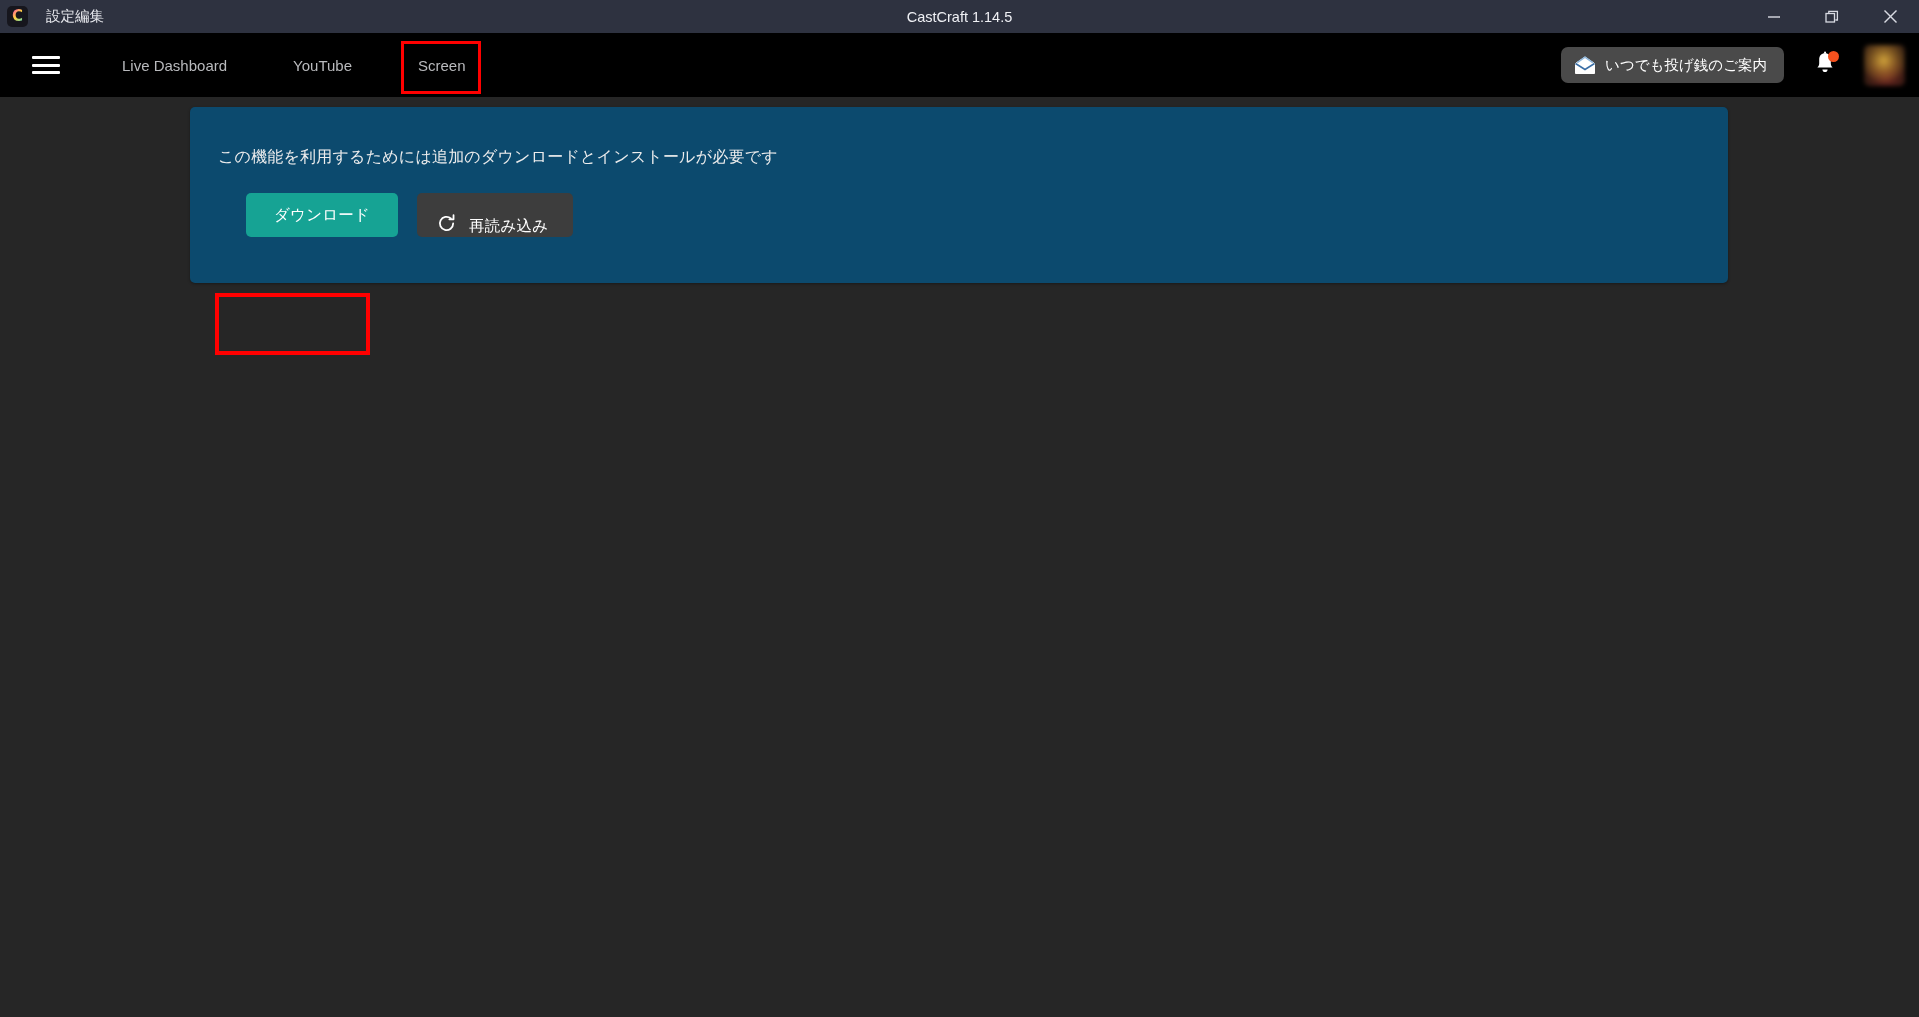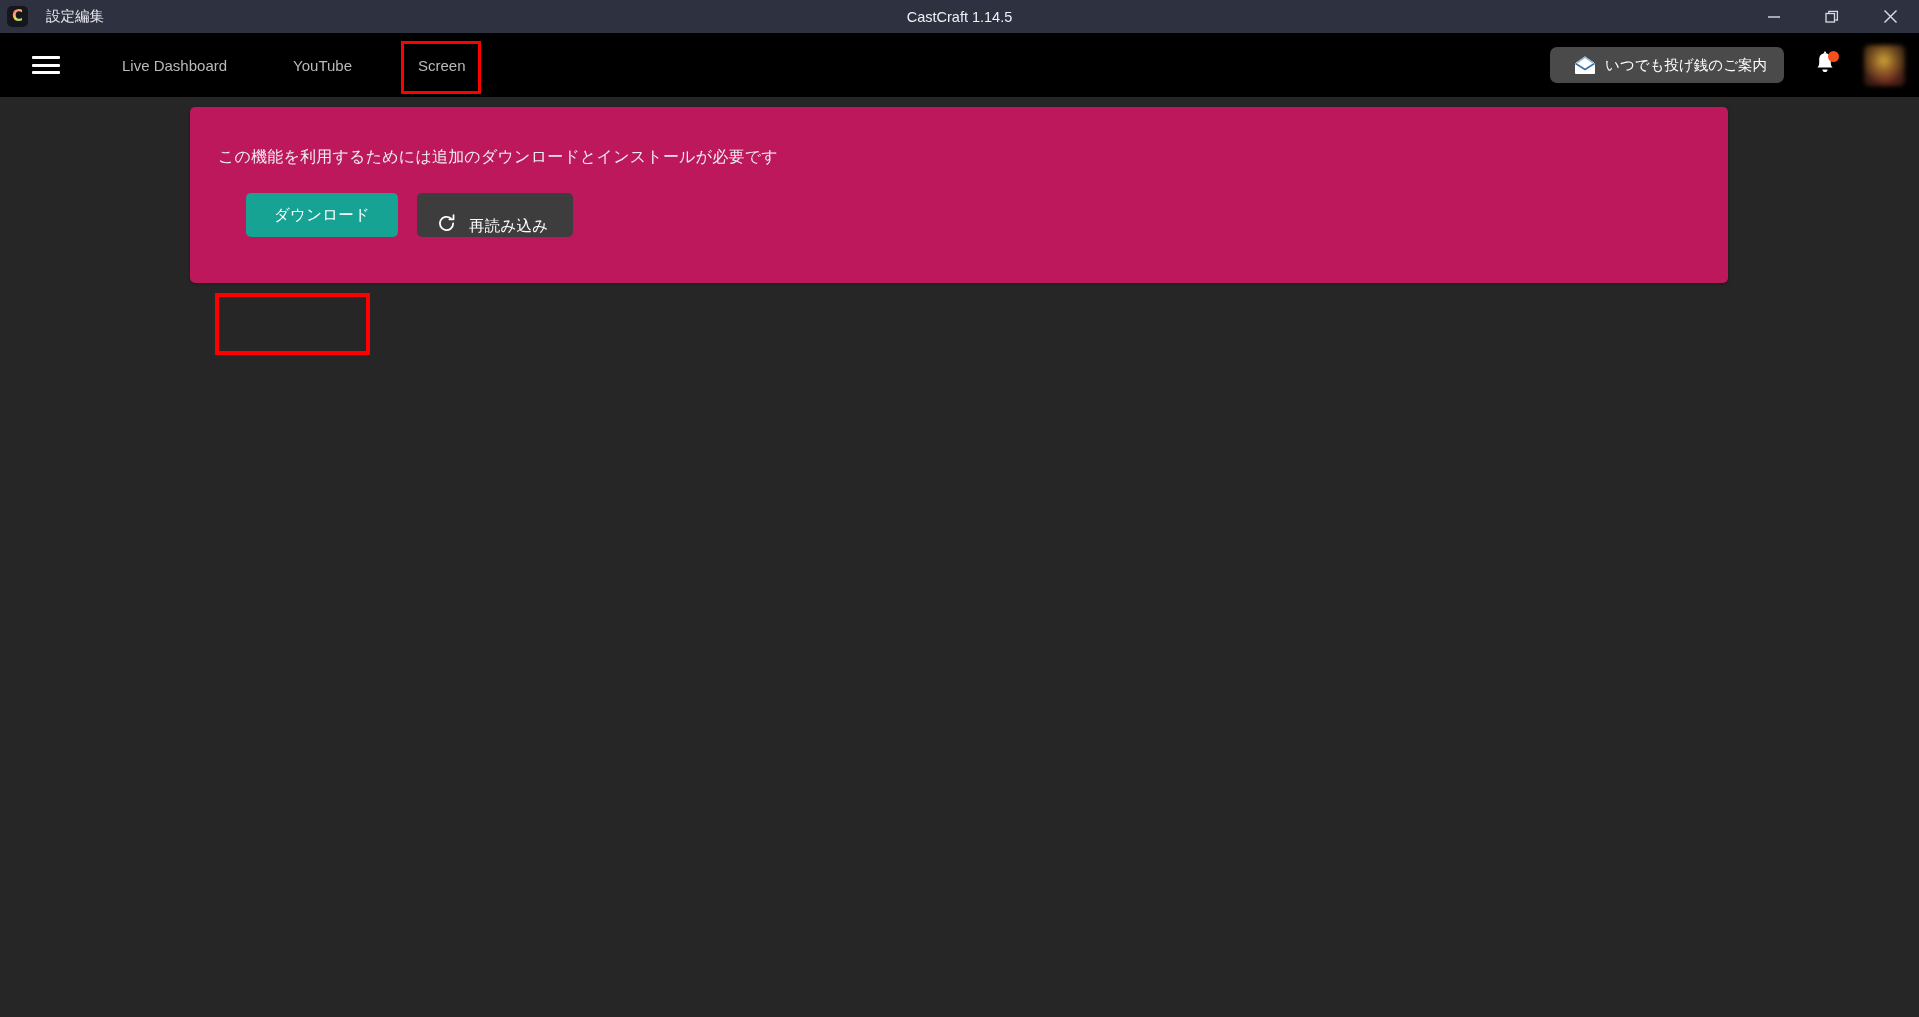--- a/index.html
+++ b/index.html
@@ -147,21 +147,21 @@
   }
   .tip-button {
     background: #4a4a4a;
     color: #ffffff;
     border: none;
     border-radius: 7px;
     height: 36px;
     display: flex;
     align-items: center;
     gap: 9px;
-    padding: 0 17px 0 24px;
+    padding: 0 17px 0 13px;
     font-size: 14.5px;
     font-family: "Liberation Sans", "DejaVu Sans", sans-serif;
     cursor: pointer;
   }
   .envelope { display:block; }
   .bell-wrap {
     position: relative;
     margin-left: 28px;
     width: 26px;
     height: 28px;
@@ -197,21 +197,21 @@
     width: 1919px;
     height: 920px;
     background: #262626;
   }
   .panel {
     position: absolute;
     left: 190px;
     top: 10px;
     width: 1538px;
     height: 176px;
-    background: #be185d;
+    background: #0c4a6e;
     border-radius: 5px;
     box-shadow: 0 1px 3px rgba(0,0,0,0.35);
   }
   .panel-message {
     position: absolute;
     left: 28px;
     top: 40px;
     color: #ededed;
     font-size: 16px;
     letter-spacing: 0.2px;

